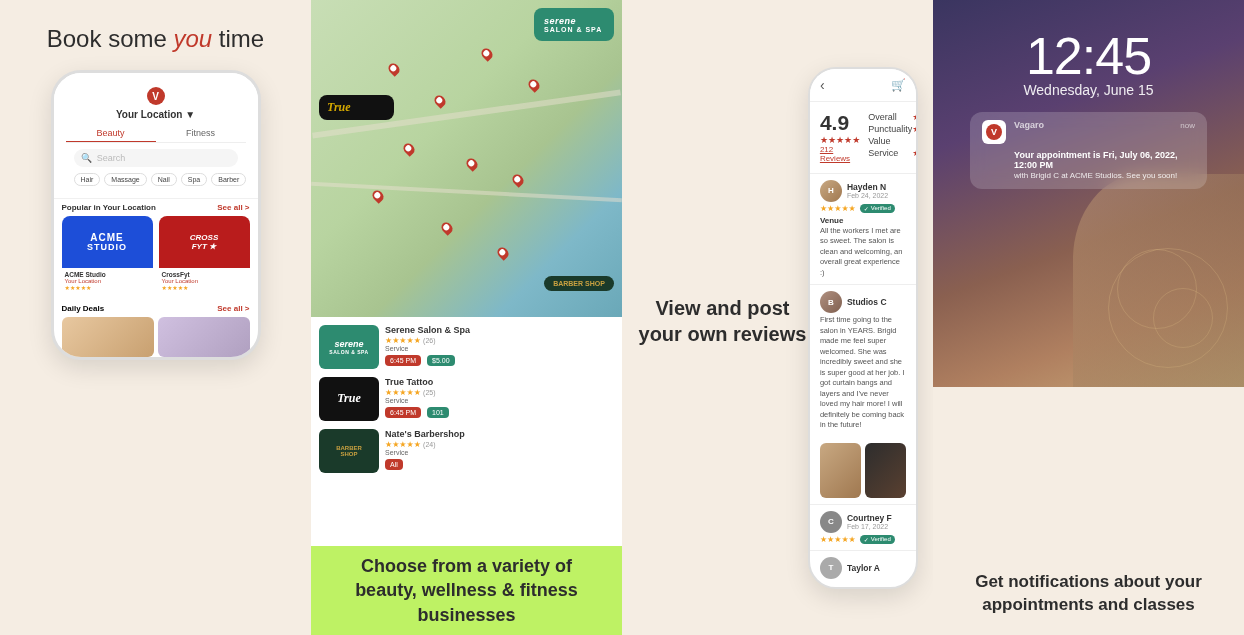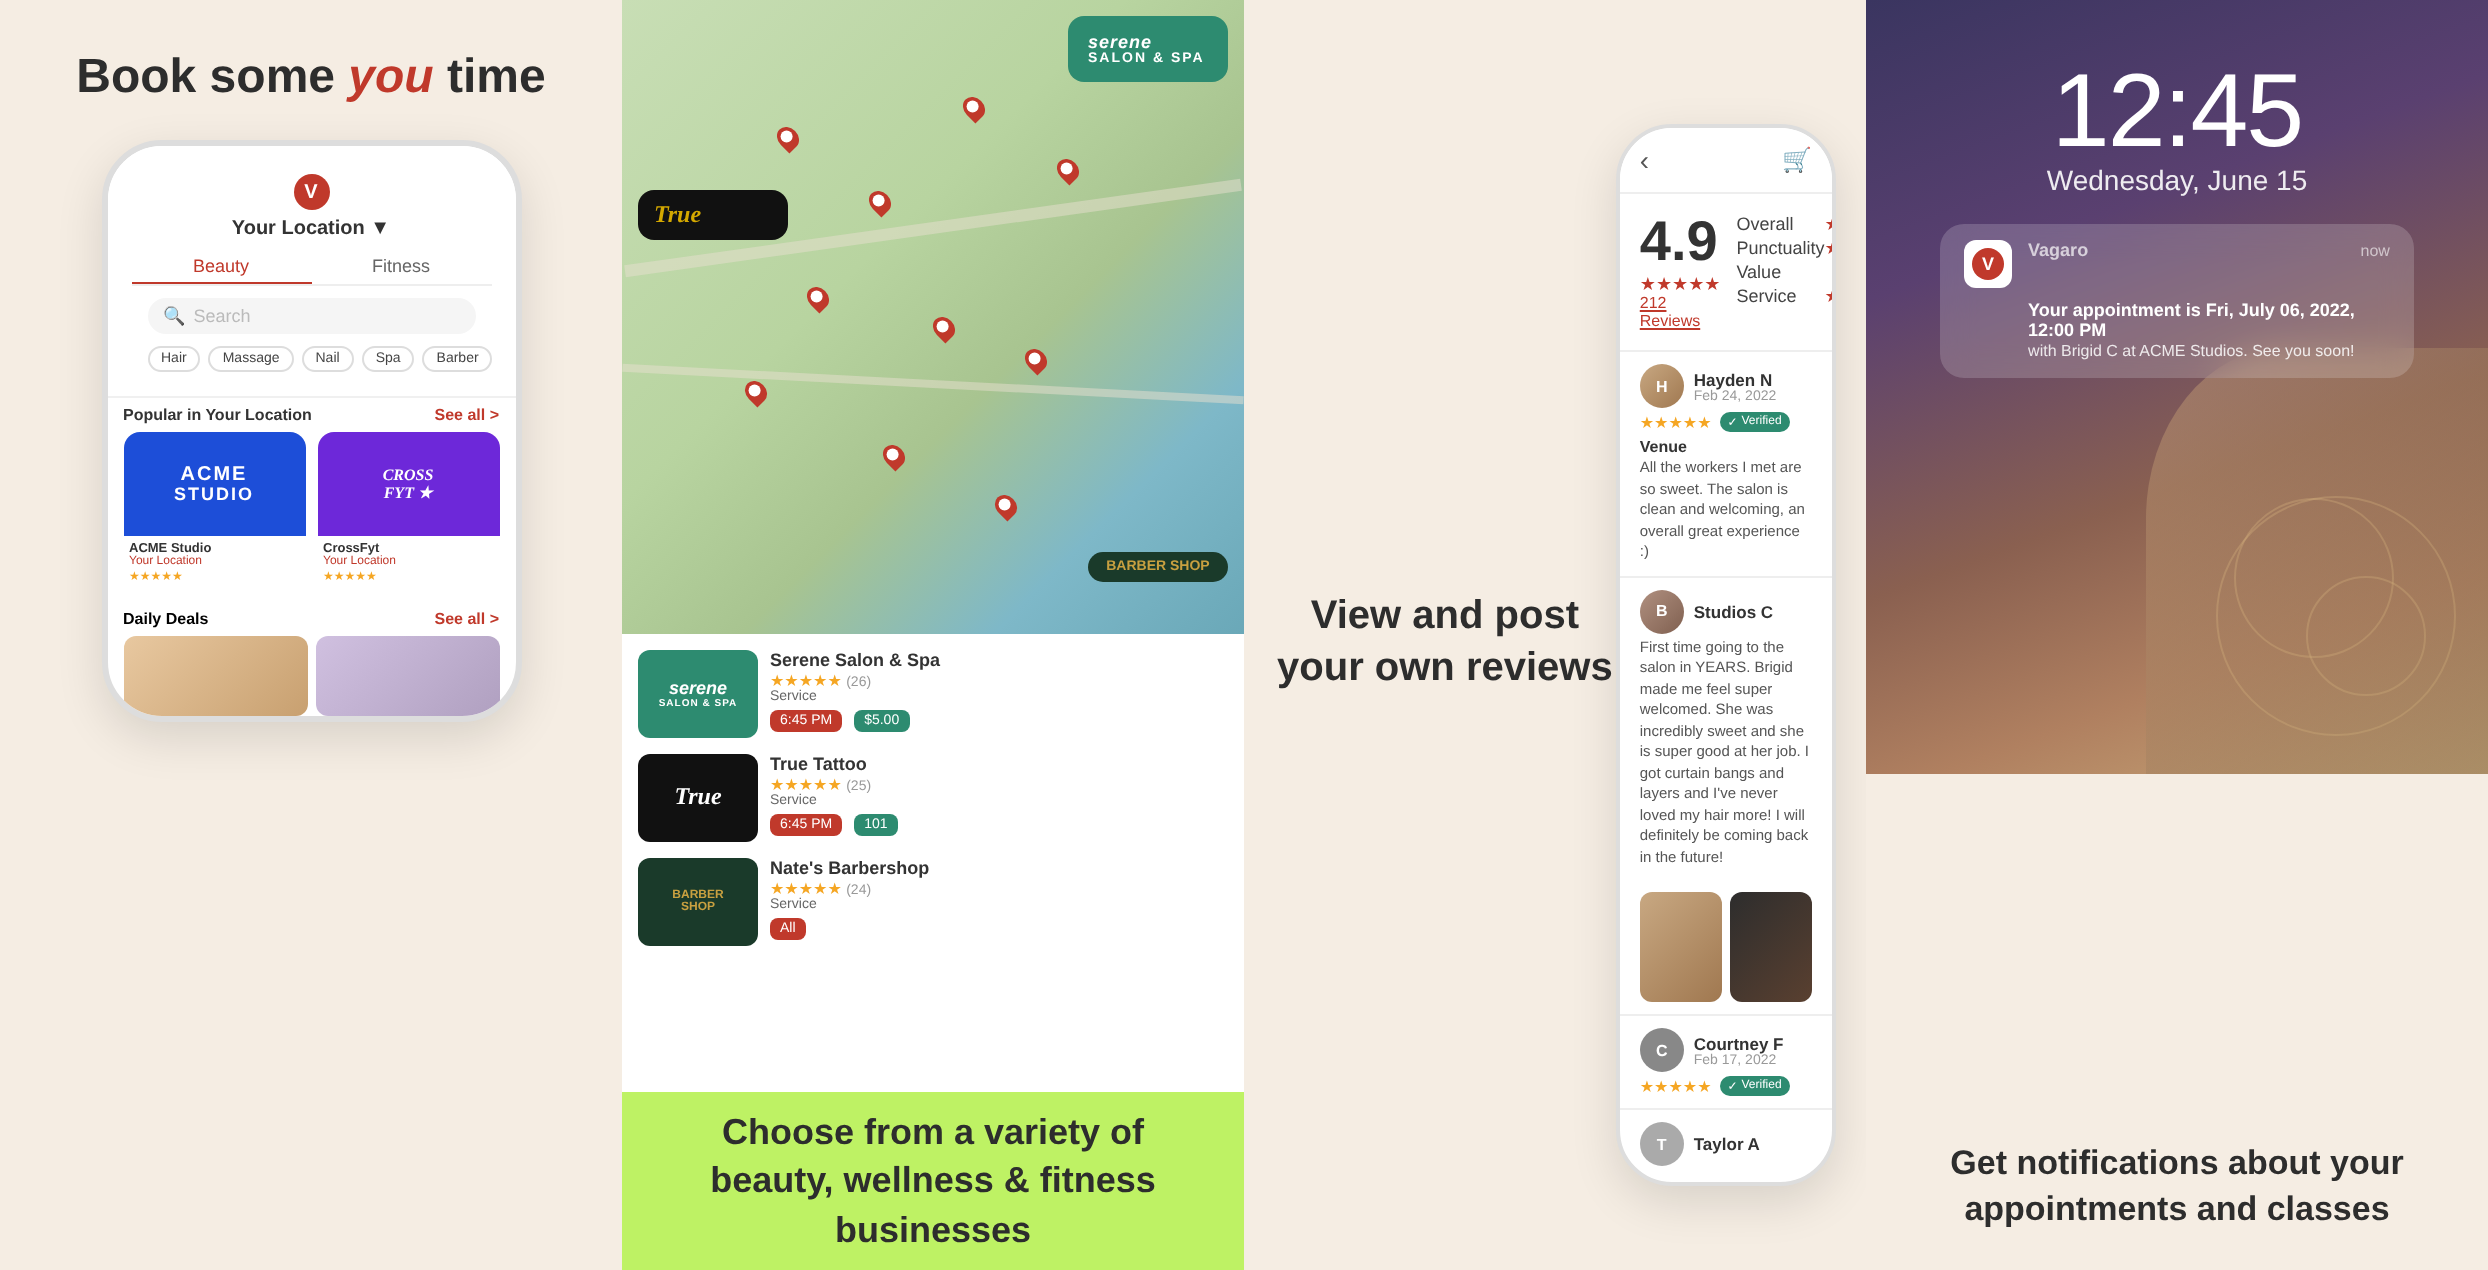--- a/index.html
+++ b/index.html
@@ -110,21 +110,21 @@
     .biz-card-img {
       height: 52px;
       display: flex;
       align-items: center;
       justify-content: center;
       font-size: 9px;
       font-weight: bold;
       color: #fff;
     }
     .acme-bg { background: #1d4ed8; }
-    .crossfyt-bg { background: #6d28d9; font-family: Liberation Serif, serif; }
+    .crossfyt-bg { background: #b91c1c; }
     .biz-card-info {
       padding: 3px;
       background: #fff;
     }
     .biz-name { font-size: 6.5px; font-weight: 600; color: #333; }
     .biz-sub { font-size: 6px; color: #c0392b; }
     .stars-tiny { color: #f5a623; font-size: 6px; }
     .daily-deals {
       padding: 4px 8px;
       font-size: 8px;
@@ -268,21 +268,21 @@
     }
     .back-btn { font-size: 14px; color: #555; }
     .cart-icon { font-size: 12px; color: #333; }
     .review-score-row {
       display: flex;
       padding: 10px;
       gap: 8px;
       align-items: flex-start;
     }
     .big-score {
-      font-size: 28px;
+      font-size: 21px;
       font-weight: 700;
       color: #333;
       line-height: 1;
     }
     .score-stars { color: #c0392b; font-size: 9px; margin-top: 2px; }
     .reviews-count { font-size: 8px; color: #c0392b; text-decoration: underline; }
     .score-breakdown {
       flex: 1;
     }
     .breakdown-row {
@@ -452,21 +452,21 @@
       border: 1px solid rgba(255,220,150,0.3);
       border-radius: 50%;
     }
   </style>
 </head>
 <body>
 
 <div class="panel-with-caption">
   <div class="panel-content">
     <div class="panel-1-content">
-      <h1 class="headline" style="font-size:24px;font-weight:700;color:#2d2d2d;margin-bottom:16px;text-align:center;line-height:1.25;">
+      <h1 class="headline" style="font-size:24px;font-weight:400;color:#2d2d2d;margin-bottom:16px;text-align:center;line-height:1.25;">
         <span>Book some </span><em style="color:#c0392b;font-style:italic;">you</em><span> time</span>
       </h1>
 
       <div class="phone-mockup" style="width:210px;border-radius:30px;border:3px solid #ddd;">
 
         <div class="phone1-header">
           <div style="display:flex;align-items:center;justify-content:center;gap:6px;padding:4px 0;">
             <div class="vagaro-v">V</div>
           </div>
           <div class="phone1-location">

